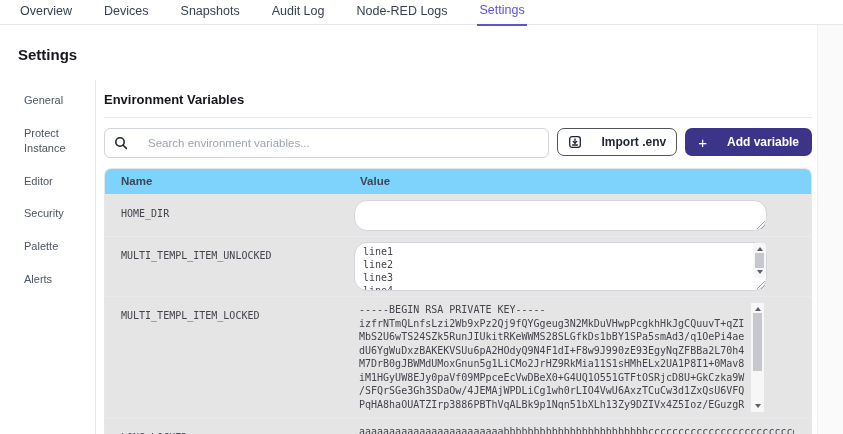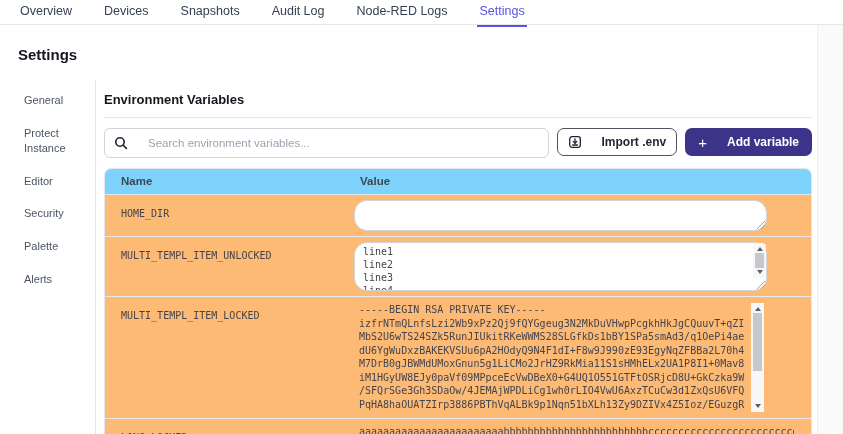--- a/index.html
+++ b/index.html
@@ -1,20 +1,20 @@
 <!DOCTYPE html>
 <html><head>
 <meta charset="utf-8">
 <style>
   * { box-sizing: border-box; margin: 0; padding: 0; }
   html,body { width: 843px; height: 434px; overflow: hidden; background:#fff;
     font-family: "Liberation Sans", sans-serif; color:#374151; }
 
   
-  .tabbar { display:flex; align-items:flex-start; gap:28px; padding-left:18px;
+  .tabbar { display:flex; align-items:center; gap:28px; padding-left:18px;
     height:25px; border-bottom:1px solid #e5e7eb; background:#fff; }
   .tab { font-size:12.5px; color:#374151; padding:4px 2px 7px; cursor:pointer; white-space:nowrap; }
   .tab.active { color:#5b52e1; border-bottom:2px solid #5b52e1; margin-bottom:-1px; }
 
   .page-title { font-size:15px; font-weight:bold; color:#16161f; padding:21px 18px 17px; }
 
   
   .content { display:flex; align-items:stretch; height:355px; }
   .sidebar { width:96px; flex:none; border-right:1px solid #e5e7eb; padding-top:4px; }
   .side-item { position:relative; padding:9px 4px 9px 24px; font-size:11px;
@@ -44,21 +44,21 @@
   .btn-add { background:#3b3489; border:none; color:#fff; padding:0 13px; }
   .btn-add .plus { font-size:15px; font-weight:normal; line-height:1; }
 
   
   .table { border:1px solid #e6e7eb; border-bottom:none; border-radius:7px 7px 0 0; overflow:hidden; }
   .thead { display:flex; background:#7dd3fc; border-bottom:1px solid #e6e7eb; padding:6px 0 7px; }
   .th { font-size:11.5px; font-weight:bold; color:#3f4653; }
   .th-name { width:248px; padding-left:16px; }
   .th-value { flex:1; padding-left:7px; }
 
-  .row { display:flex; border-bottom:1px solid #e9eaee; background:#fdba74; }
+  .row { display:flex; border-bottom:1px solid #e9eaee; background:#e5e5e5; }
   .cell-name { width:248px; flex:none; padding:13px 0 0 16px;
     font-family:"DejaVu Sans Mono", monospace; font-size:10px; color:#44444e; }
   .cell-value { flex:1; padding:5px 0; position:relative; }
 
   .mono { font-family:"DejaVu Sans Mono", monospace; font-size:10px; color:#44444e; }
 
   .ta-wrap { position:relative; width:413px; margin-left:1px; }
   textarea.env { display:block; width:413px; border:1px solid #d1d5db; border-radius:13px;
     font-family:"DejaVu Sans Mono", monospace; font-size:10px; line-height:13px;
     padding:2px 8px; color:#44444e; resize:none; outline:none; overflow:hidden; background:#fff; }

